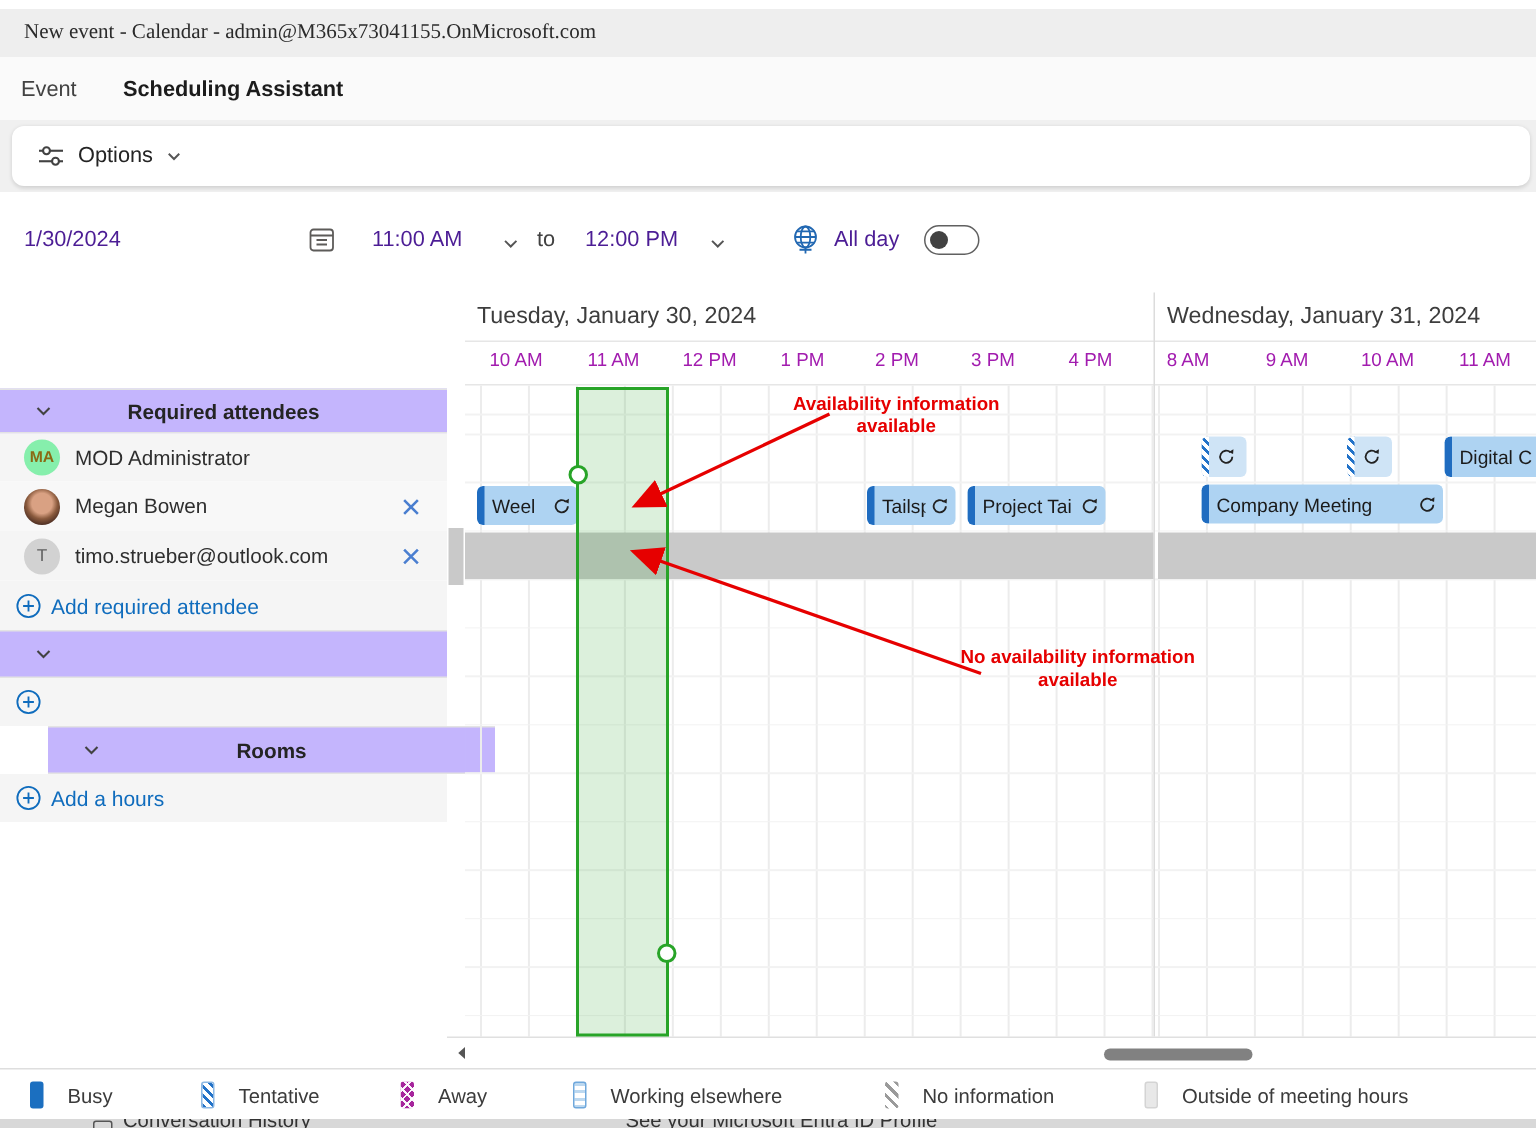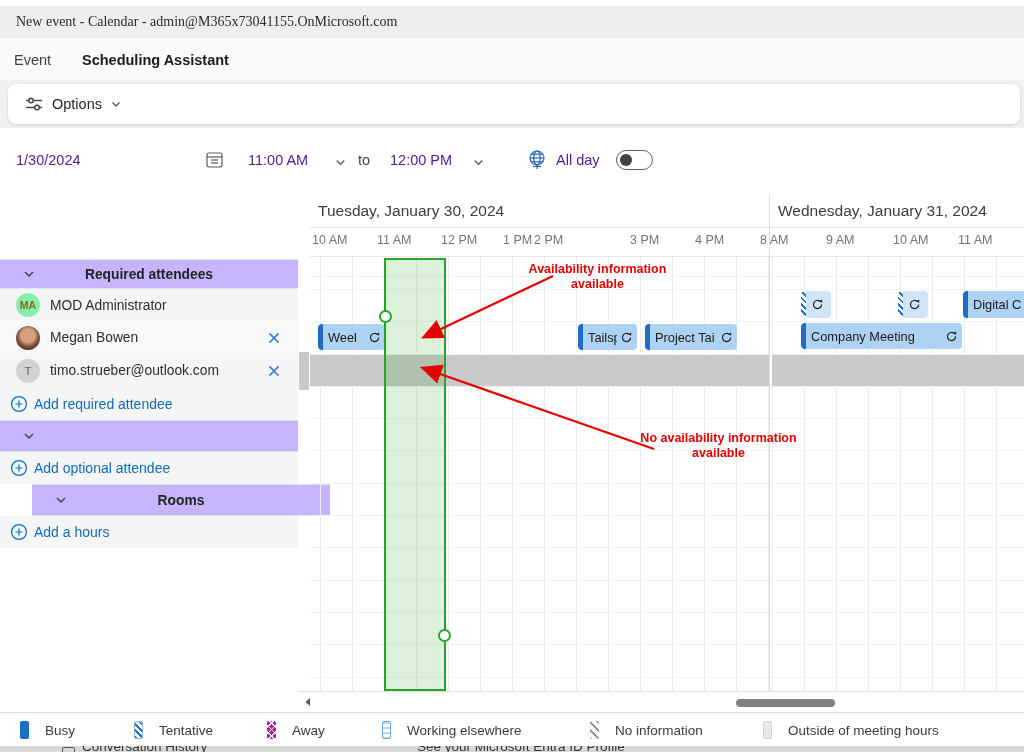--- a/index.html
+++ b/index.html
@@ -37,21 +37,21 @@
   .av-ma{background:#86efac;color:#8a6a14;}
   .av-photo{background:radial-gradient(circle at 50% 40%, #d9a183 0 36%, #8a5a3d 55%, #4a2c22 78%, #3a231c 100%);}
   .av-t{background:#d2d2d2;color:#5f5f5f;font-weight:400;font-size:11.5px;}
   .pname{position:absolute;left:50px;top:0;height:100%;display:flex;align-items:center;font-size:13.8px;color:#2e2e2e;}
   .xbtn{position:absolute;left:266px;top:50%;margin-top:-8px;width:16px;height:16px;background:none;border:none;padding:0;cursor:pointer;}
   .addrow-icon{position:absolute;left:10px;top:50%;margin-top:-9px;}
   .addrow-label{position:absolute;left:34px;top:0;height:100%;display:flex;align-items:center;font-size:14px;color:#0f6cbd;cursor:pointer;}
   .vthumb{left:299px;top:352px;width:10px;height:38px;background:#c9c9c9;}
   
   .daytitle{top:202px;font-size:15.5px;color:#3d3d3d;}
-  .hl{top:233px;width:64px;height:20px;font-size:12.5px;color:#737373;}
+  .hl{top:233px;width:64px;height:20px;text-align:center;font-size:12.5px;color:#a21caf;}
   .hline{height:1px;background:#e6e6e6;}
   .vgrid{top:257px;height:434px;background:repeating-linear-gradient(to right,#ececec 0 1px,transparent 1px 32px);}
   .hgrid{left:310px;top:258px;width:714px;height:433px;
          background:repeating-linear-gradient(to bottom,#f2f2f2 0 1px,transparent 1px 32.3px);background-position-y:31px;}
   .daydivider{left:769px;top:195px;width:1px;height:496px;background:#dcdcdc;}
   .band{top:355px;height:31px;background:#c9c9c9;}
   
   .chip{position:absolute;height:26px;background:#aed3f2;border-radius:4px;display:flex;align-items:center;
         overflow:hidden;box-sizing:border-box;cursor:pointer;}
   .chip-stripe{flex:0 0 5px;height:100%;background:#1f6cc0;border-radius:4px 0 0 4px;}
@@ -220,21 +220,20 @@
       </span>
   </div>
 
   <div class="abs srow" style="top:452px;height:32px;">
     <span class="addrow-icon icon">
       <svg width="18" height="18" viewBox="0 0 16 16">
           <circle cx="8" cy="8" r="6.6" fill="none" stroke="#0f6cbd" stroke-width="1.1"></circle>
       <path d="M8 4.8v6.4M4.8 8h6.4" stroke="#0f6cbd" stroke-width="1.1"></path>
         </svg>
       </span>
-    <span class="addrow-label">Add optional attendee</span>
   </div>
 
   <div class="abs secheader" style="top:484px;height:32px;margin-left:32px;">
     <span class="icon chev">
       <svg width="14" height="14" viewBox="0 0 14 14">
           <path d="M3 5l4 4 4-4" fill="none" stroke="#424242" stroke-width="1.4"></path>
         </svg>
       </span>
     <span class="sectitle">Rooms</span>
   </div>
@@ -252,21 +251,21 @@
   <div class="abs vthumb"></div>
 
   <div class="abs daytitle" style="left:318px;">Tuesday, January 30, 2024</div>
   <div class="abs daytitle" style="left:778px;">Wednesday, January 31, 2024</div>
   <div class="abs hline" style="left:310px;top:227px;width:714px;"></div>
 
   <span class="abs hl" style="left:312px;">10 AM</span>
   <span class="abs hl" style="left:377px;">11 AM</span>
   <span class="abs hl" style="left:441px;">12 PM</span>
   <span class="abs hl" style="left:503px;">1 PM</span>
-  <span class="abs hl" style="left:534px;">2 PM</span>
+  <span class="abs hl" style="left:566px;">2 PM</span>
   <span class="abs hl" style="left:630px;">3 PM</span>
   <span class="abs hl" style="left:695px;">4 PM</span>
   <span class="abs hl" style="left:760px;">8 AM</span>
   <span class="abs hl" style="left:826px;">9 AM</span>
   <span class="abs hl" style="left:893px;">10 AM</span>
   <span class="abs hl" style="left:958px;">11 AM</span>
 
   <div class="abs hline" style="left:310px;top:256px;width:714px;"></div>
 
   <div class="abs vgrid" style="left:310px;width:459px;background-position-x:10px;"></div>

